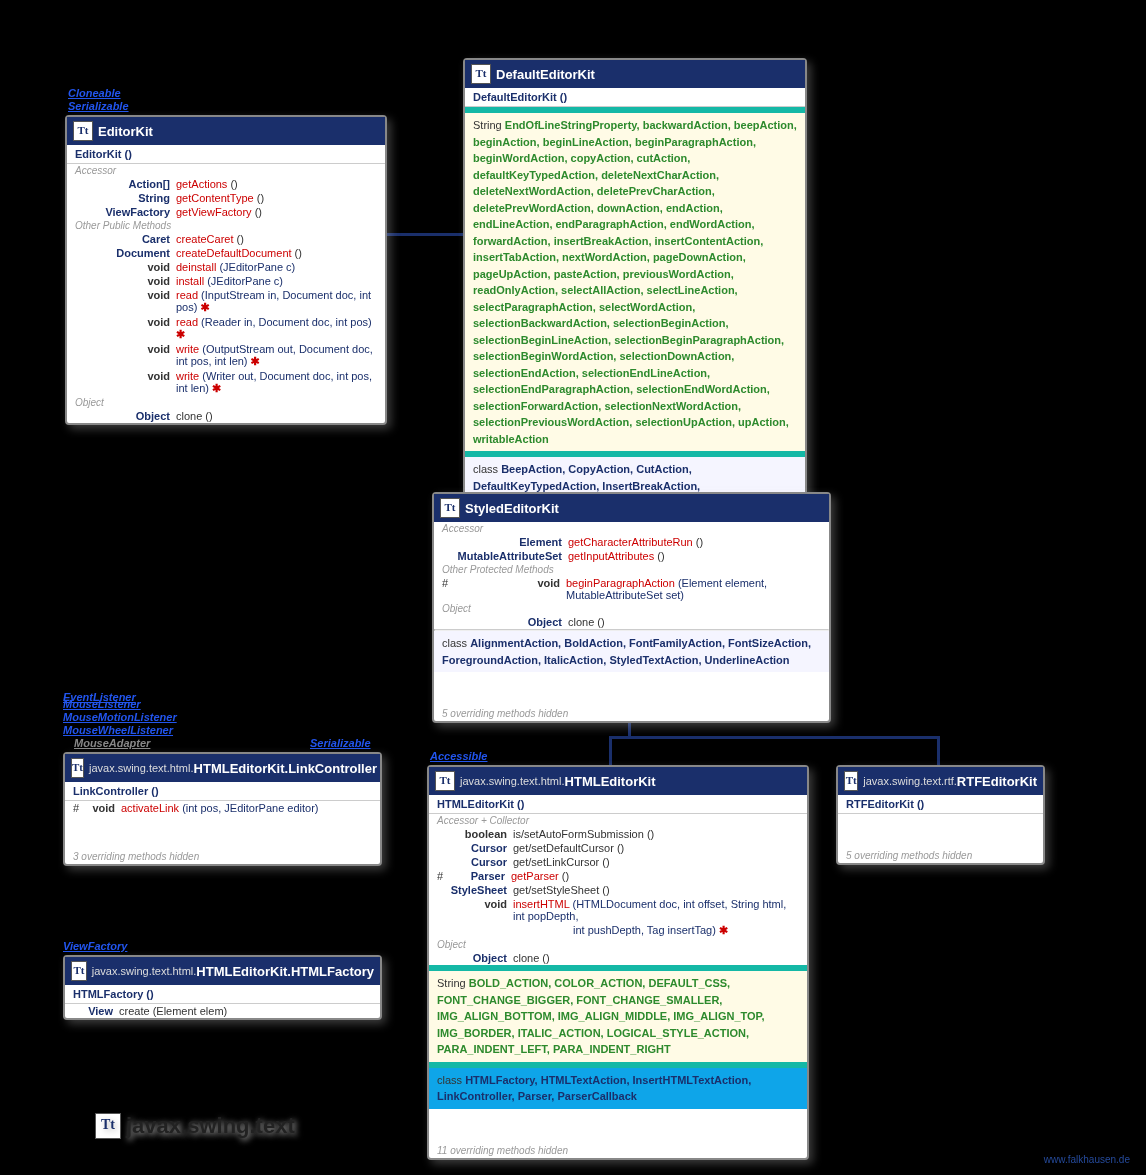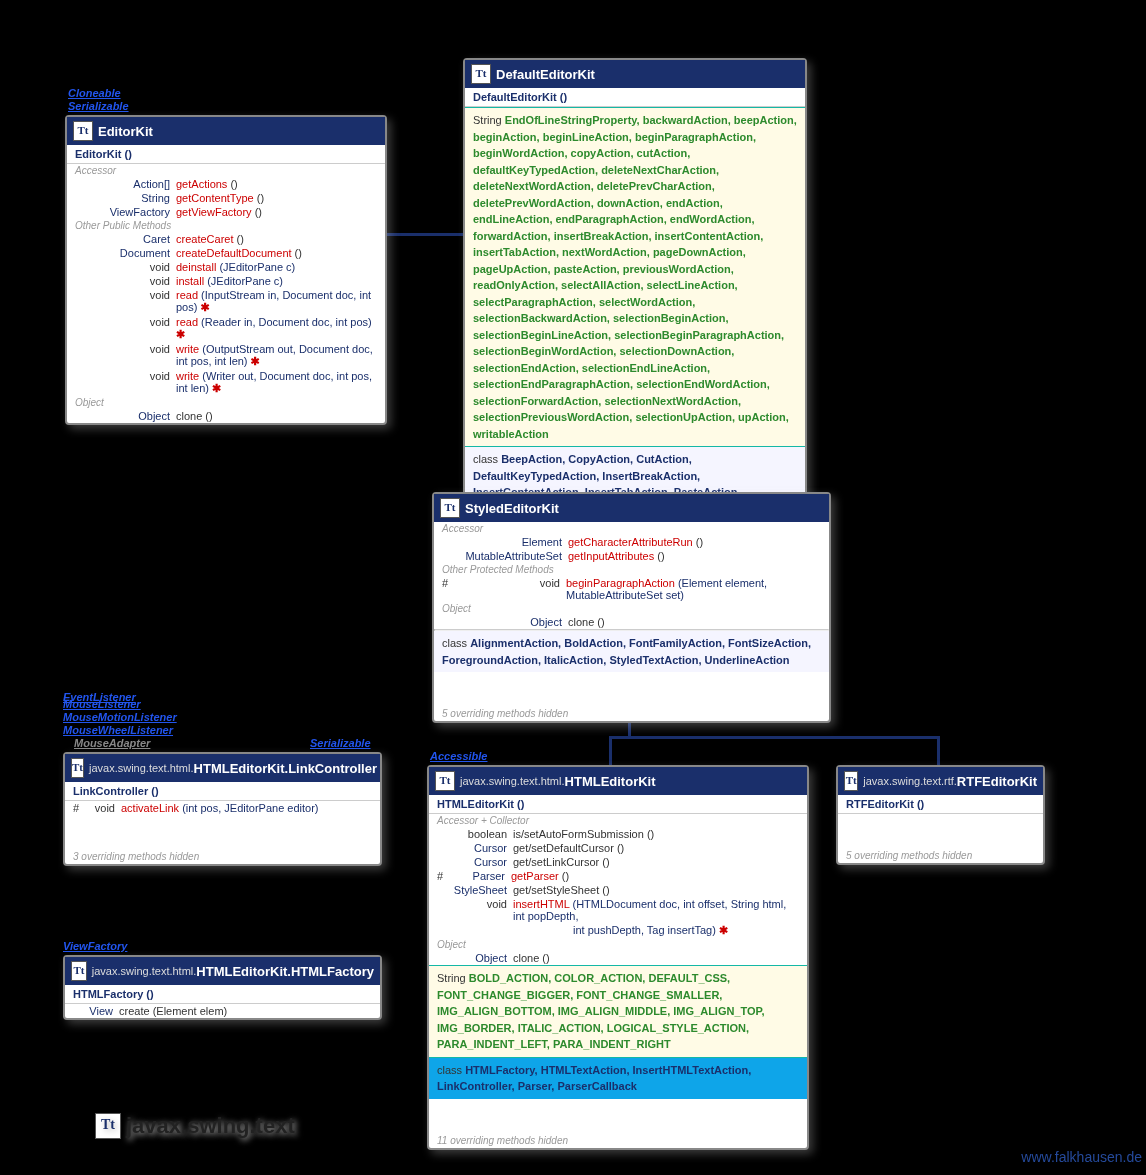--- a/index.html
+++ b/index.html
@@ -5,39 +5,39 @@
 body { margin:0; padding:0; background:#000; font-family:Arial,Helvetica,sans-serif; font-size:11px; color:#333; width:1146px; height:1175px; position:relative; }
 .canvas { position:relative; width:1146px; height:1175px; }
 .box { position:absolute; background:#fff; border:2px solid #888; border-radius:4px; box-shadow:4px 4px 10px rgba(200,200,200,0.3); }
 .box-header { background:#1a2f6b; color:#fff; padding:4px 6px; font-weight:bold; font-size:13px; display:flex; align-items:center; }
 .tt-icon { display:inline-block; width:18px; height:18px; background:#fff; color:#1a2f6b; font-family:'Times New Roman',serif; font-weight:bold; font-size:11px; text-align:center; line-height:16px; border:1px solid #555; margin-right:5px; }
 .hdr-pkg { font-weight:normal; font-size:11px; color:#ddd; }
 .ctor-row { padding:3px 8px; border-bottom:1px solid #ccc; }
 .ctor-row a { color:#1a2f6b; font-weight:bold; text-decoration:none; }
 .section-label { color:#999; font-style:italic; font-size:10px; padding:1px 8px; }
 .row { padding:1px 8px; display:flex; }
-.col-type { width:95px; text-align:right; padding-right:6px; color:#333; }
+.col-type { width:95px; text-align:right; padding-right:6px; color:#333;font-weight:bold; }
 .col-type a { color:#1a2f6b; text-decoration:none; }
 .col-name { flex:1; }
 .col-name .mred { color:#c00; }
 .col-name .param-t { color:#1a2f6b; }
 .throws-mark { color:#c00; font-weight:bold; }
 .sep { border-top:1px solid #ccc; margin:0; }
-.const-block { background:#fffbe6; padding:4px 8px; font-size:11px; line-height:1.5; border-top:1px solid #14b8a6; }
+.const-block { background:#fffbe6; padding:4px 8px; font-size:11px; line-height:1.5; border-top:6px solid #14b8a6; }
 .const-block .kw { color:#333; }
 .const-block .green { color:#2d8a2d; font-weight:bold; }
 .const-block .blue { color:#1a2f6b; font-weight:bold; }
 .hidden-note { padding:2px 8px; color:#999; font-style:italic; font-size:10px;margin-top:34px; }
 .overlabel { position:absolute; font-weight:bold; font-style:italic; font-size:11px; }
 .overlabel a { color:#2255ee; text-decoration:underline; }
 .overlabel .gray { color:#888; text-decoration:underline; }
 .conn { position:absolute; background:#1a2f6b; }
 .pkg-title { position:absolute; font-weight:bold; font-size:22px; color:#222; display:flex; align-items:center; text-shadow: 2px 2px 6px #aaa; }
 .pkg-title .tt-icon { width:24px; height:24px; font-size:14px; line-height:22px; }
-.footer-link { position:absolute; right:4px; bottom:10px; color:#254a9b; font-size:14px; }
+.footer-link { position:absolute; right:16px; bottom:10px; color:#254a9b; font-size:10px; }
 </style>
 </head>
 <body>
 
 <div class="canvas">
 
 <div class="conn" style="left:383px; top:233px; width:80px; height:3px;"></div>
 
 <div class="conn" style="left:628px; top:461px; width:3px; height:31px;"></div>
 

